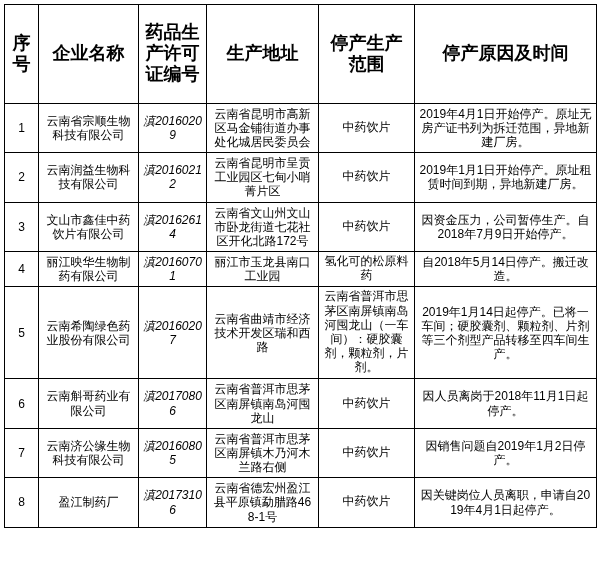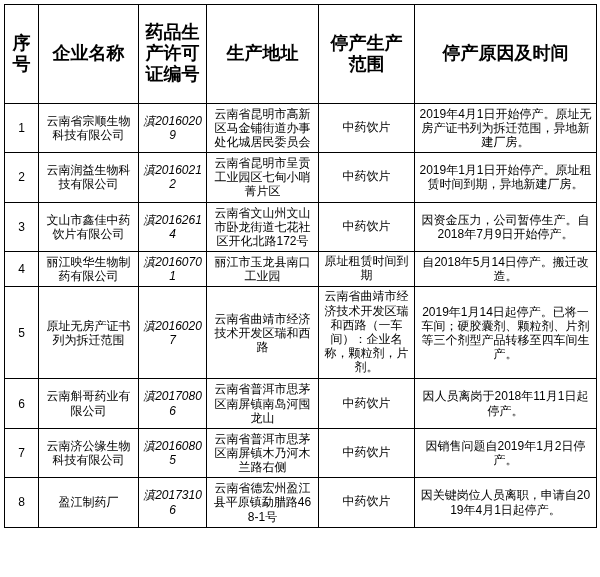--- a/index.html
+++ b/index.html
@@ -116,29 +116,29 @@
         <td class="col-license">滇20162614</td>
         <td class="col-address">云南省文山州文山市卧龙街道七花社区开化北路172号</td>
         <td class="col-scope">中药饮片</td>
         <td class="col-reason">因资金压力，公司暂停生产。自2018年7月9日开始停产。</td>
       </tr>
       <tr>
         <td class="col-idx">4</td>
         <td class="col-name">丽江映华生物制药有限公司</td>
         <td class="col-license">滇20160701</td>
         <td class="col-address">丽江市玉龙县南口工业园</td>
-        <td class="col-scope">原址租赁时间到期</td>
+        <td class="col-scope">氢化可的松原料药</td>
         <td class="col-reason">自2018年5月14日停产。搬迁改造。</td>
       </tr>
       <tr>
         <td class="col-idx">5</td>
-        <td class="col-name">原址无房产证书列为拆迁范围</td>
+        <td class="col-name">云南希陶绿色药业股份有限公司</td>
         <td class="col-license">滇20160207</td>
         <td class="col-address">云南省曲靖市经济技术开发区瑞和西路</td>
-        <td class="col-scope">云南省曲靖市经济技术开发区瑞和西路（一车间）：企业名称，颗粒剂，片剂。</td>
+        <td class="col-scope">云南省普洱市思茅区南屏镇南岛河囤龙山（一车间）：硬胶囊剂，颗粒剂，片剂。</td>
         <td class="col-reason">2019年1月14日起停产。已将一车间；硬胶囊剂、颗粒剂、片剂等三个剂型产品转移至四车间生产。</td>
       </tr>
       <tr>
         <td class="col-idx">6</td>
         <td class="col-name">云南斛哥药业有限公司</td>
         <td class="col-license">滇20170806</td>
         <td class="col-address">云南省普洱市思茅区南屏镇南岛河囤龙山</td>
         <td class="col-scope">中药饮片</td>
         <td class="col-reason">因人员离岗于2018年11月1日起停产。</td>
       </tr>

